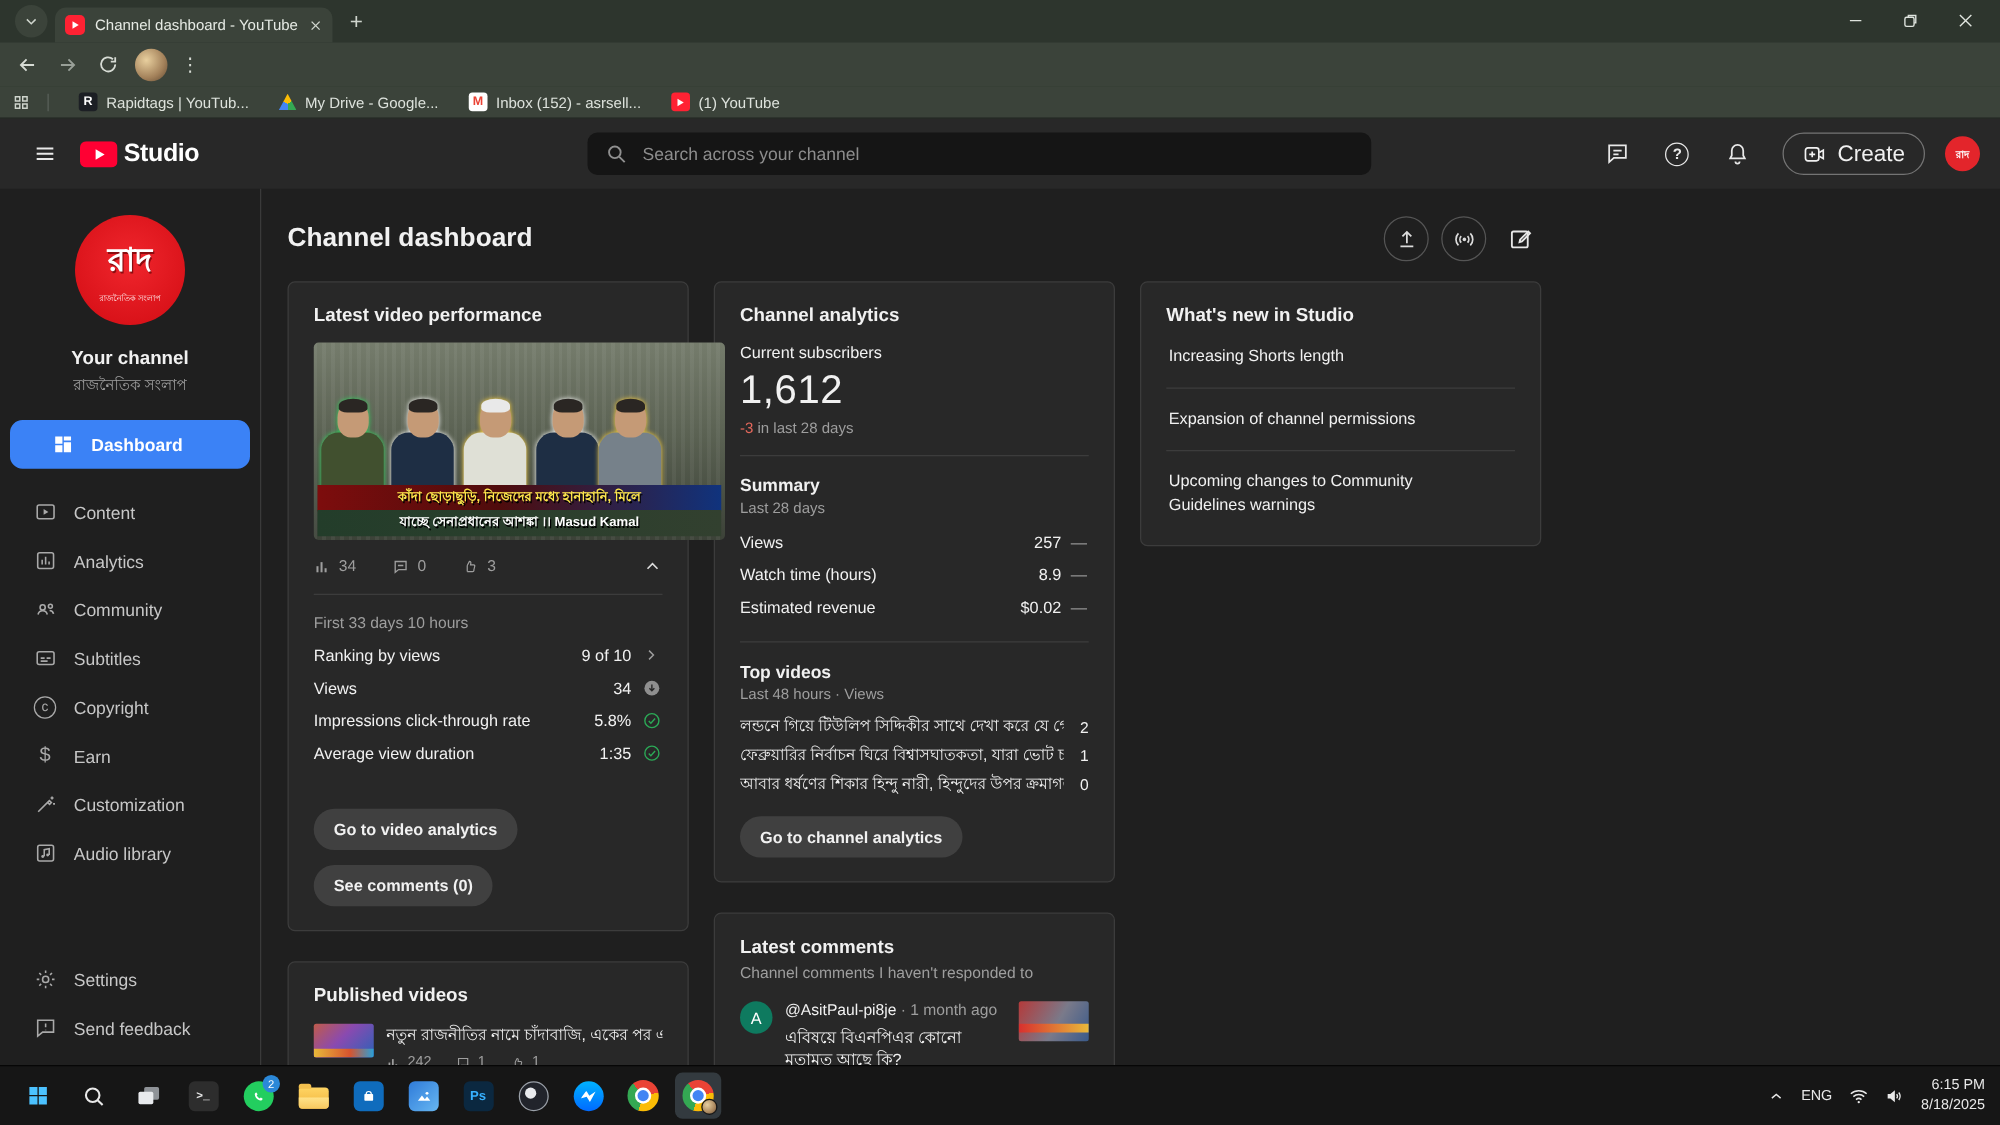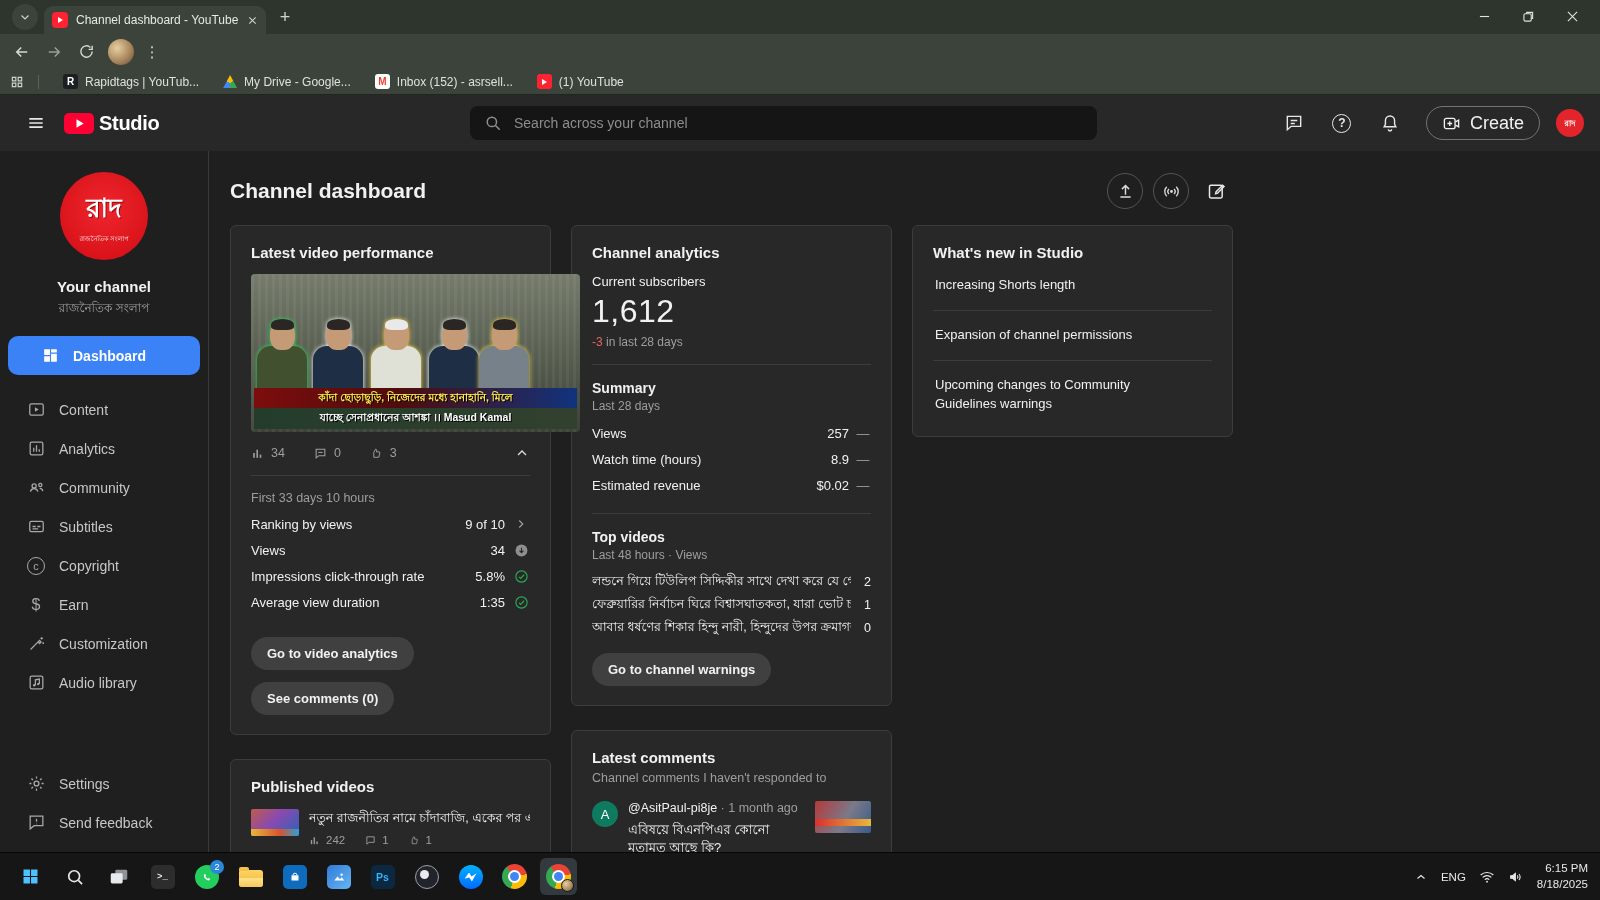--- a/index.html
+++ b/index.html
@@ -106,21 +106,21 @@
   .stats-row{display:flex;align-items:center;margin-top:13px;color:#9e9e9e}
   .stat{display:flex;align-items:center;gap:7px;margin-right:29px;font-size:12.5px}
   .chev-up{margin-left:auto;color:#dcdcdc;display:flex}
   .lv-div{margin-top:14px}
   .period{font-size:12.5px;color:#9e9e9e;margin:15px 0 6px}
   .metric-row{display:flex;align-items:center;height:26px;font-size:13px}
   .m-label{flex:1;color:#f1f1f1}
   .m-value{color:#f1f1f1;margin-right:7px}
   .m-ind{width:18px;display:flex;justify-content:center;color:#9e9e9e}
   .pill{display:inline-block;background:#404040;border-radius:18px;padding:9px 16px;font-size:13px;font-weight:bold;color:#f1f1f1;margin-top:12px;cursor:default}
-  .pill.first{margin-top:22px}
+  .pill.first{margin-top:32px}
 
   
   .pub-row{display:flex;gap:10px;margin-top:14px}
   .thumb-sm{width:48px;height:27px;border-radius:2px;flex:none;position:relative;overflow:hidden;
     background:linear-gradient(135deg,#c05b4a,#8a4ab0 45%,#2a62b8)}
   .thumb-sm::after{content:"";position:absolute;left:0;right:0;bottom:0;height:7px;background:linear-gradient(90deg,#e8b93a,#d8542e 60%,#2aa0d8)}
   .pub-body{flex:1;min-width:0}
   .pub-title{font-size:12.5px;color:#f1f1f1;white-space:nowrap;overflow:hidden}
   .pub-stats{display:flex;align-items:flex-start;gap:8px;margin-top:5px;color:#9e9e9e;font-size:11.5px}
   .pub-stat{display:flex;align-items:center;gap:6px;margin-right:12px}
@@ -640,21 +640,21 @@
               </div>
               <div class="tv-row">
                 <span class="tv-title">ফেব্রুয়ারির নির্বাচন ঘিরে বিশ্বাসঘাতকতা, যারা ভোট চাইনি, ...</span>
                 <span class="tv-count">1</span>
               </div>
               <div class="tv-row">
                 <span class="tv-title">আবার ধর্ষণের শিকার হিন্দু নারী, হিন্দুদের উপর ক্রমাগত নি...</span>
                 <span class="tv-count">0</span>
               </div>
             </div>
-            <div><span class="pill" style="margin-top:14px">Go to channel warnings</span></div>
+            <div><span class="pill" style="margin-top:14px">Go to channel analytics</span></div>
           </div>
 
           <div class="card">
             <div class="card-title">Latest comments</div>
             <div class="lc-sub">Channel comments I haven't responded to</div>
             <div class="comment">
               <div class="c-avatar c-av-a">A</div>
               <div class="c-body">
                 <div class="c-head">
                   <span>@AsitPaul-pi8je</span>

